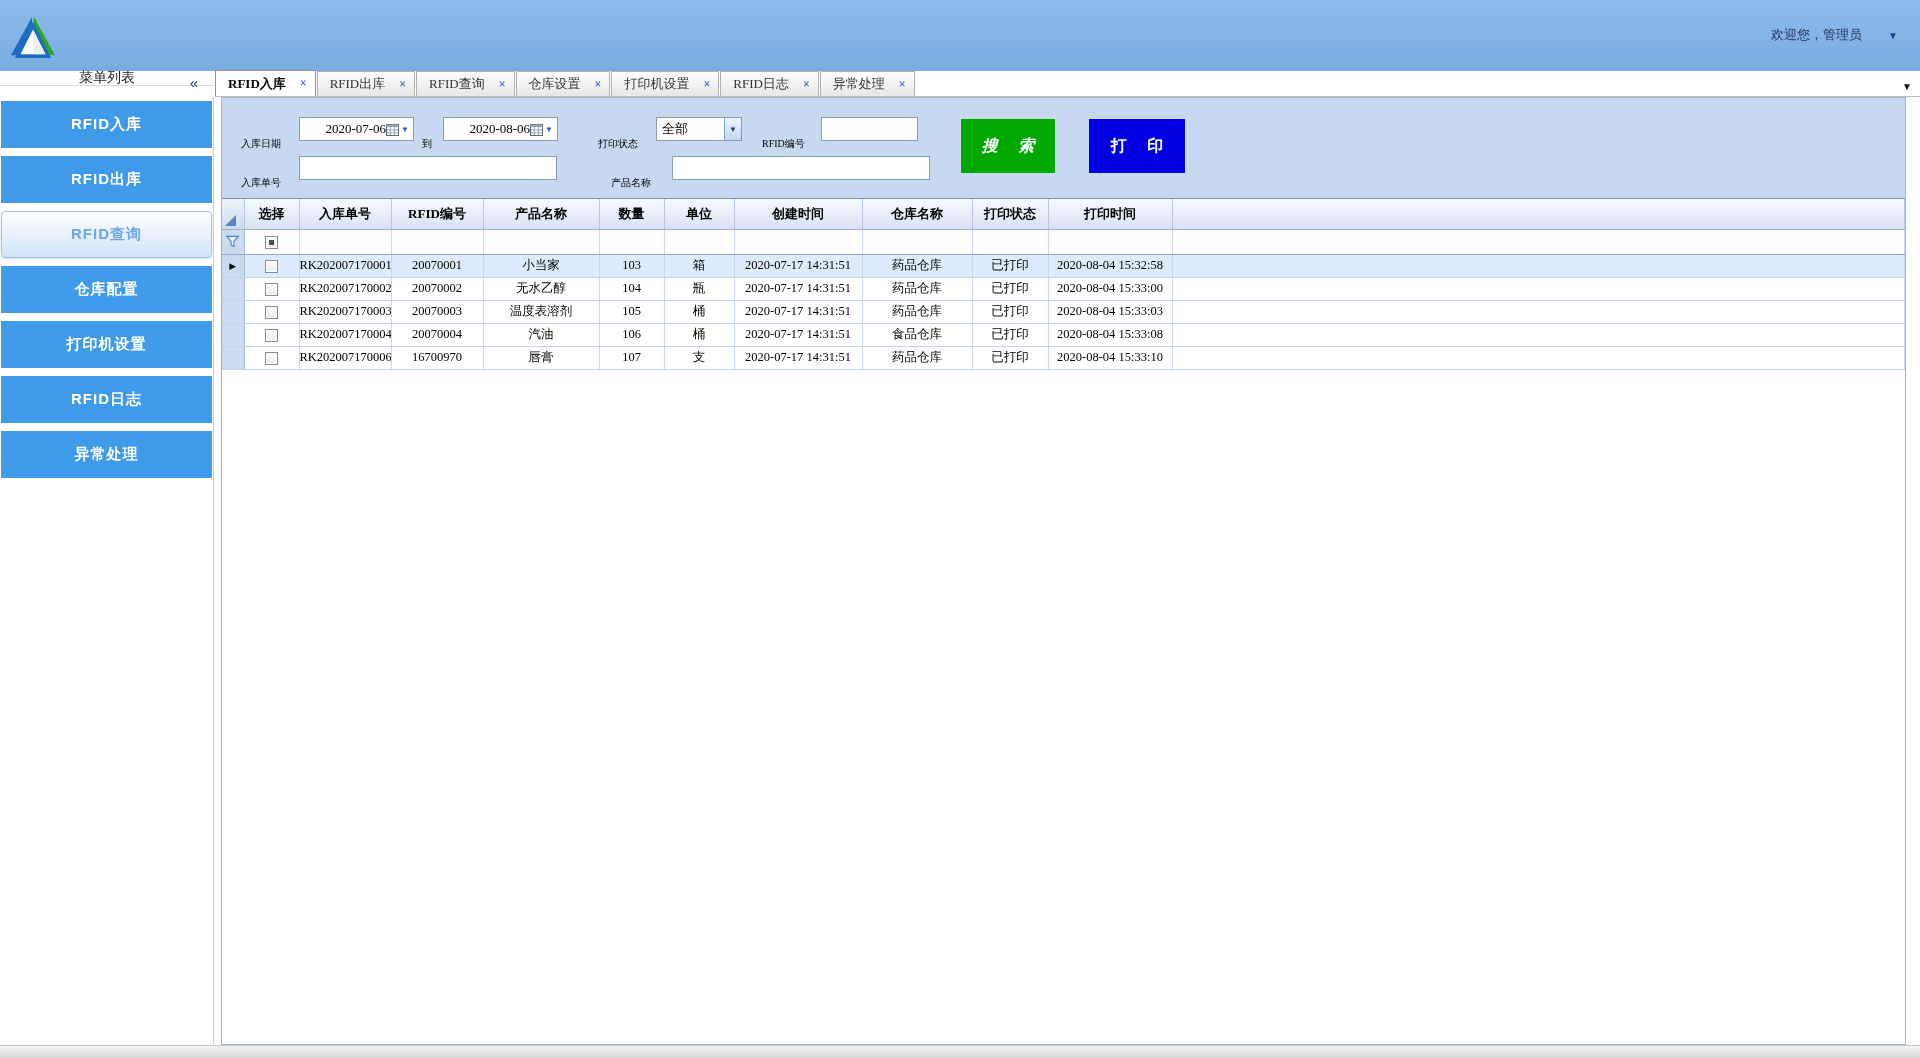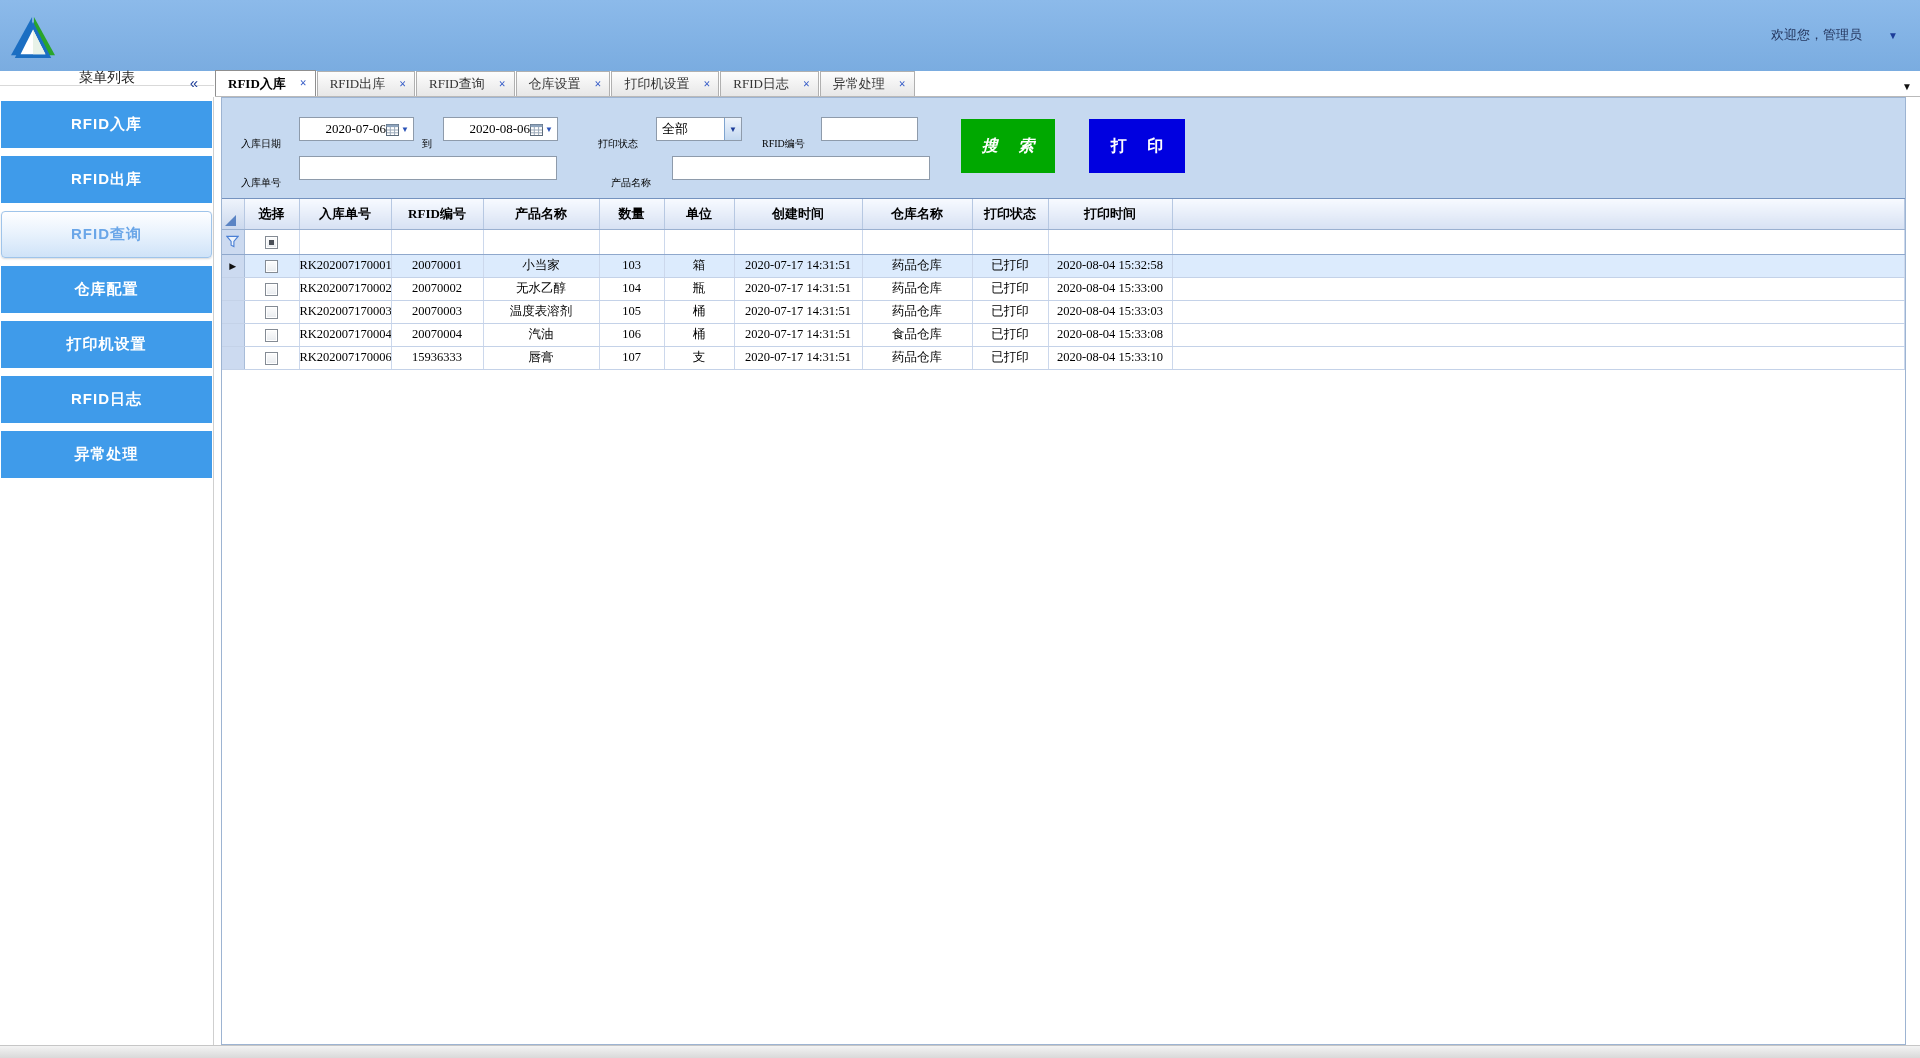--- a/index.html
+++ b/index.html
@@ -321,21 +321,21 @@
     <td>2020-07-17 14:31:51</td>
     <td>食品仓库</td>
     <td>已打印</td>
     <td>2020-08-04 15:33:08</td>
     <td></td>
   </tr>
             <tr>
     <td class="ind"><span class="row-arrow"></span></td>
     <td><span class="cb"></span></td>
     <td>RK202007170006</td>
-    <td>15936333</td>
+    <td>16700970</td>
     <td>唇膏</td>
     <td>107</td>
     <td>支</td>
     <td>2020-07-17 14:31:51</td>
     <td>药品仓库</td>
     <td>已打印</td>
     <td>2020-08-04 15:33:10</td>
     <td></td>
   </tr>
           </tbody>

